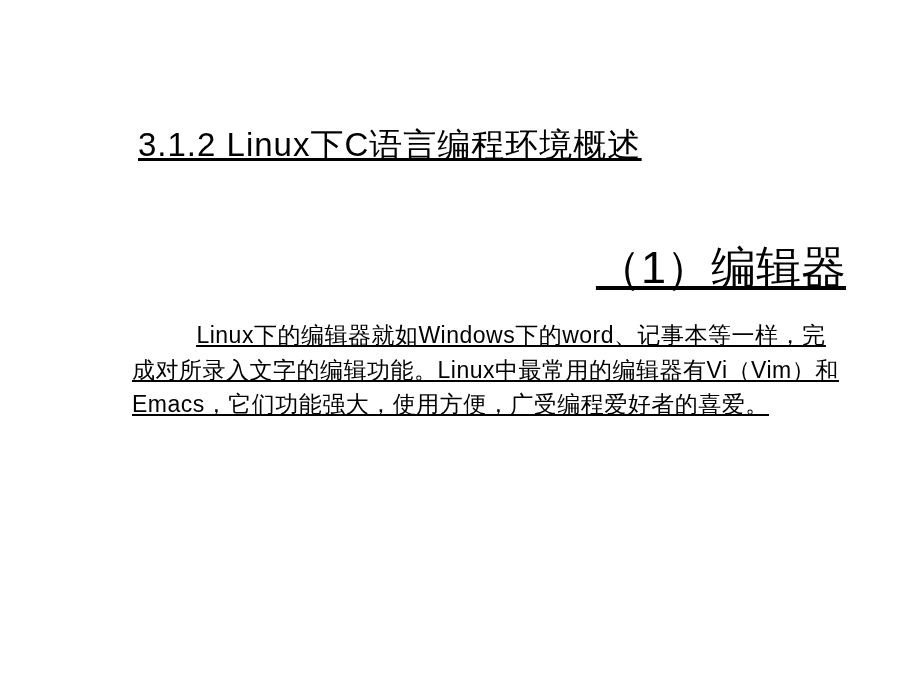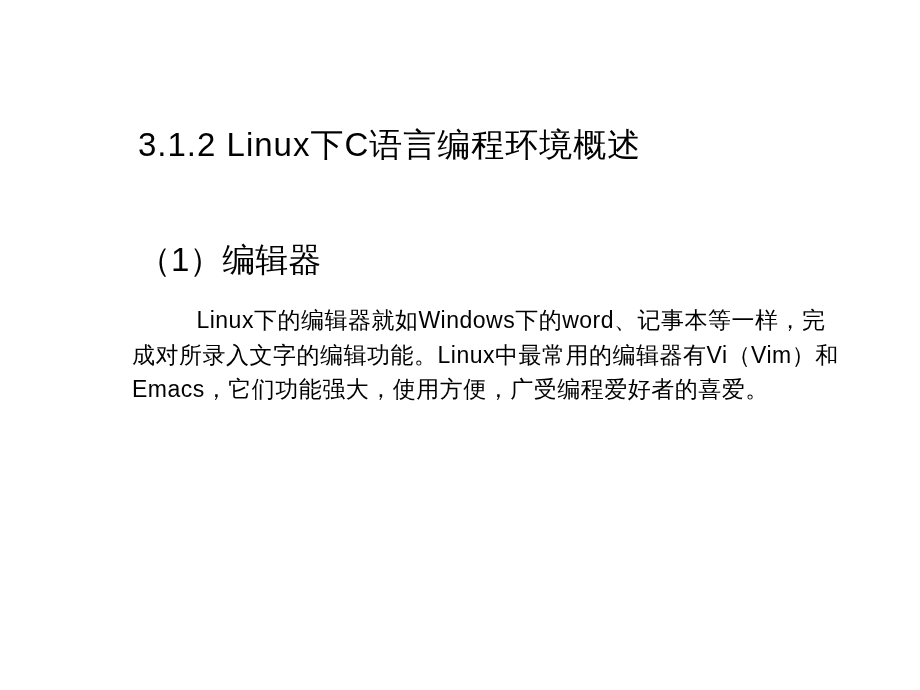--- a/index.html
+++ b/index.html
@@ -1,40 +1,42 @@
 <!DOCTYPE html>
 <html><head>
   <meta charset="utf-8">
   <style>
     * {
       margin: 16px;
       padding: 0;
       box-sizing: border-box;
+      text-decoration: underline;
     }
     body {
       width: 920px;
       height: 690px;
       background: #ffffff;
       font-family: "SimSun", "STSong", serif;
       color: #000000;
       padding: 75px 90px 50px 90px;
       overflow: hidden;
     }
     .heading {
       font-size: 33px;
       font-weight: normal;
       margin-bottom: 70px;
       font-family: "Comic Sans MS", "SimSun", sans-serif;
       letter-spacing: 1px;
     }
     .subheading {
-      font-size: 33px;
+      font-size: 45px;
       font-weight: normal;
       margin-bottom: 20px;
       font-family: "Comic Sans MS", "SimSun", sans-serif;
+      text-align: right;
     }
     .body-text {
       font-size: 23px;
       line-height: 1.5;
       text-indent: 2.8em;
       font-family: "Comic Sans MS", "SimSun", sans-serif;
       margin-left: 10px;
       letter-spacing: 0.5px;
     }
   </style>

